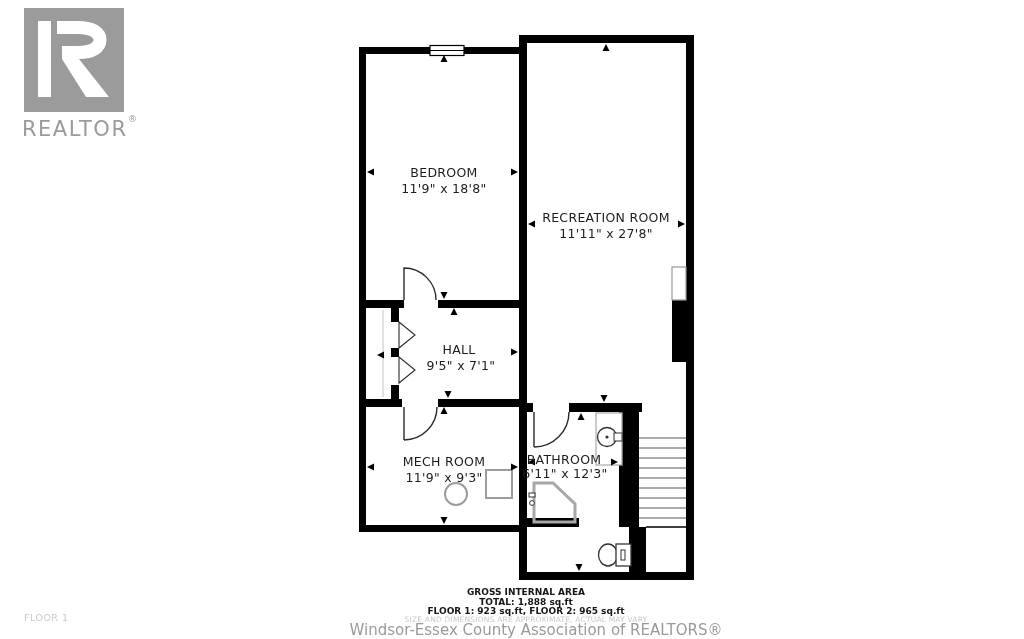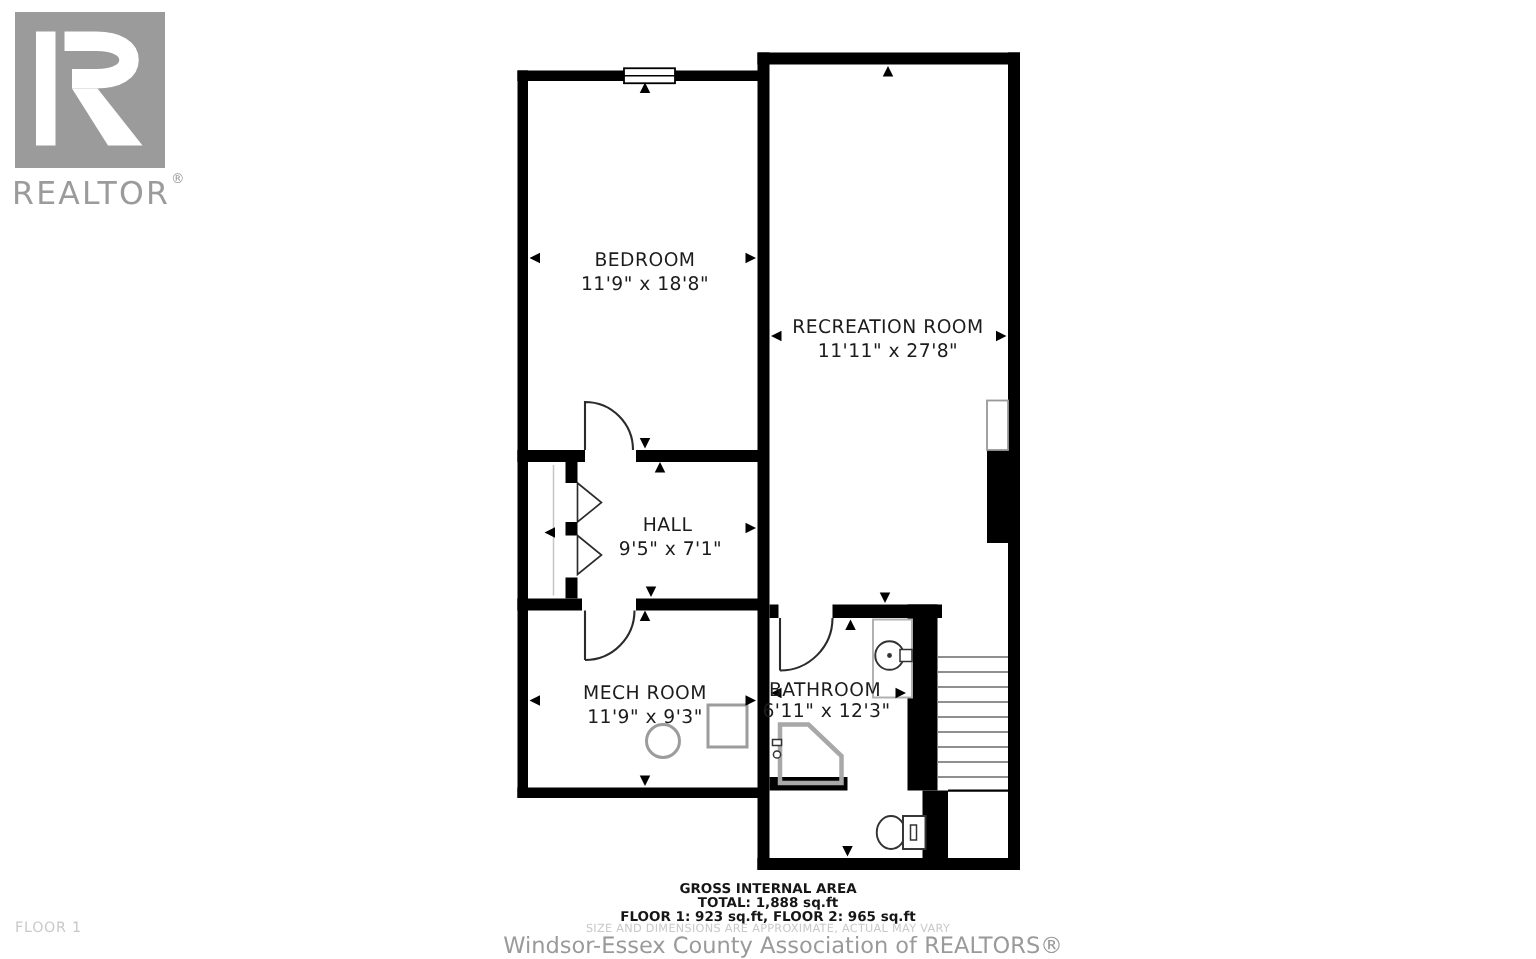--- a/index.html
+++ b/index.html
@@ -1,17 +1,17 @@
 <!DOCTYPE html>
 <html><head>
 <meta charset="utf-8">
 <style>
   html,body{margin:0;padding:0;background:#ffffff;}
   body{width:1024px;height:639px;overflow:hidden;font-family:"DejaVu Sans",sans-serif;}
-  .canvas{position:relative;width:936px;height:639px;background:#ffffff;}
+  .canvas{position:relative;width:936px;height:639px;background:#ffffff;padding-left:14px;}
   svg{display:block;}
   text{font-family:"DejaVu Sans",sans-serif;}
   .room-name,.room-dims{font-size:12.5px;fill:#1c1c1c;letter-spacing:.3px;}
   .foot-bold{font-size:9px;font-weight:700;fill:#161616;}
   .foot-muted{font-size:7.5px;fill:#c9c9c9;letter-spacing:.2px;}
   .foot-attr{font-size:15px;fill:#9a9a9a;}
   .floor-tag{font-size:9.5px;fill:#c9c9c9;letter-spacing:.5px;}
   .logo-word{font-size:21px;fill:#9b9b9b;letter-spacing:1.5px;}
   .logo-reg{font-size:9px;fill:#9b9b9b;}
 </style>

